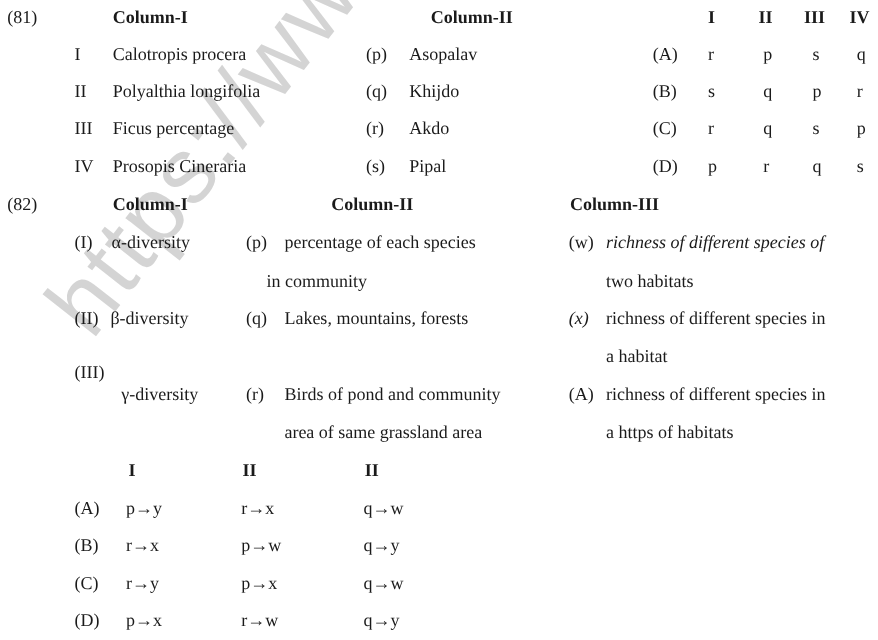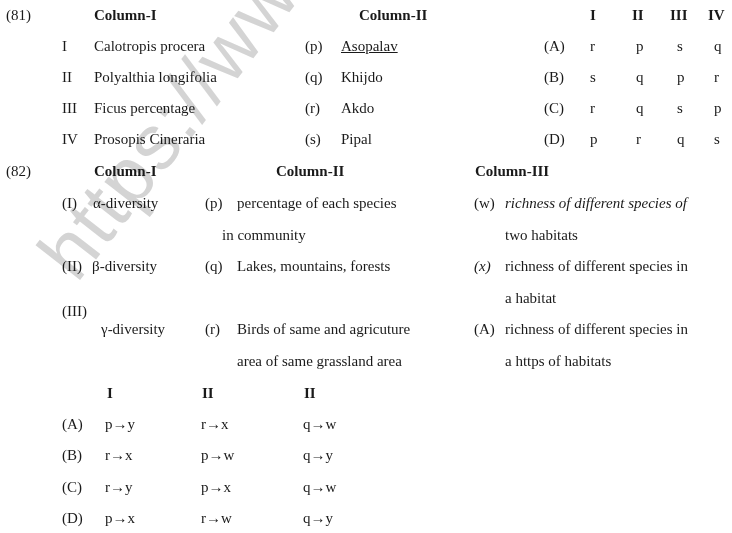--- a/index.html
+++ b/index.html
@@ -25,21 +25,21 @@
   <span class="abs" style="left:62px;top:39px;">I</span>
   <span class="abs" style="left:94px;top:39px;">Calotropis procera</span>
   <span class="abs" style="left:62px;top:70px;">II</span>
   <span class="abs" style="left:94px;top:70px;">Polyalthia longifolia</span>
   <span class="abs" style="left:62px;top:101px;">III</span>
   <span class="abs" style="left:94px;top:101px;">Ficus percentage</span>
   <span class="abs" style="left:62px;top:132px;">IV</span>
   <span class="abs" style="left:94px;top:132px;">Prosopis Cineraria</span>
 
   <span class="abs" style="left:305px;top:39px;">(p)</span>
-  <span class="abs" style="left:341px;top:39px;text-decoration:underline;">Asopalav</span>
+  <span class="abs" style="left:341px;top:39px;">Asopalav</span>
   <span class="abs" style="left:305px;top:70px;">(q)</span>
   <span class="abs" style="left:341px;top:70px;">Khijdo</span>
   <span class="abs" style="left:305px;top:101px;">(r)</span>
   <span class="abs" style="left:341px;top:101px;">Akdo</span>
   <span class="abs" style="left:305px;top:132px;">(s)</span>
   <span class="abs" style="left:341px;top:132px;">Pipal</span>
 
   <span class="abs b" style="left:590px;top:8px;">I</span>
   <span class="abs b" style="left:632px;top:8px;">II</span>
   <span class="abs b" style="left:670px;top:8px;">III</span>
@@ -82,21 +82,21 @@
   <span class="abs" style="left:92px;top:259px;">β-diversity</span>
   <span class="abs" style="left:62px;top:304px;">(III)</span>
   <span class="abs" style="left:101px;top:322px;">γ-diversity</span>
 
   <span class="abs" style="left:205px;top:196px;">(p)</span>
   <span class="abs" style="left:237px;top:196px;text-align:right;">percentage of each species</span>
   <span class="abs" style="left:222px;top:228px;text-align:right;">in community</span>
   <span class="abs" style="left:205px;top:259px;">(q)</span>
   <span class="abs" style="left:237px;top:259px;">Lakes, mountains, forests</span>
   <span class="abs" style="left:205px;top:322px;">(r)</span>
-  <span class="abs" style="left:237px;top:322px;">Birds of same and agricuture</span>
+  <span class="abs" style="left:237px;top:322px;">Birds of pond and community</span>
   <span class="abs" style="left:237px;top:354px;">area of same grassland area</span>
 
   <span class="abs" style="left:474px;top:196px;">(w)</span>
   <span class="abs" style="left:505px;top:196px;font-style:italic;">richness of different species of</span>
   <span class="abs" style="left:505px;top:228px;">two habitats</span>
   <span class="abs i" style="left:474px;top:259px;">(x)</span>
   <span class="abs" style="left:505px;top:259px;">richness  of different species in</span>
   <span class="abs" style="left:505px;top:291px;">a habitat</span>
   <span class="abs" style="left:474px;top:322px;">(A)</span>
   <span class="abs" style="left:505px;top:322px;">richness of different species in</span>

